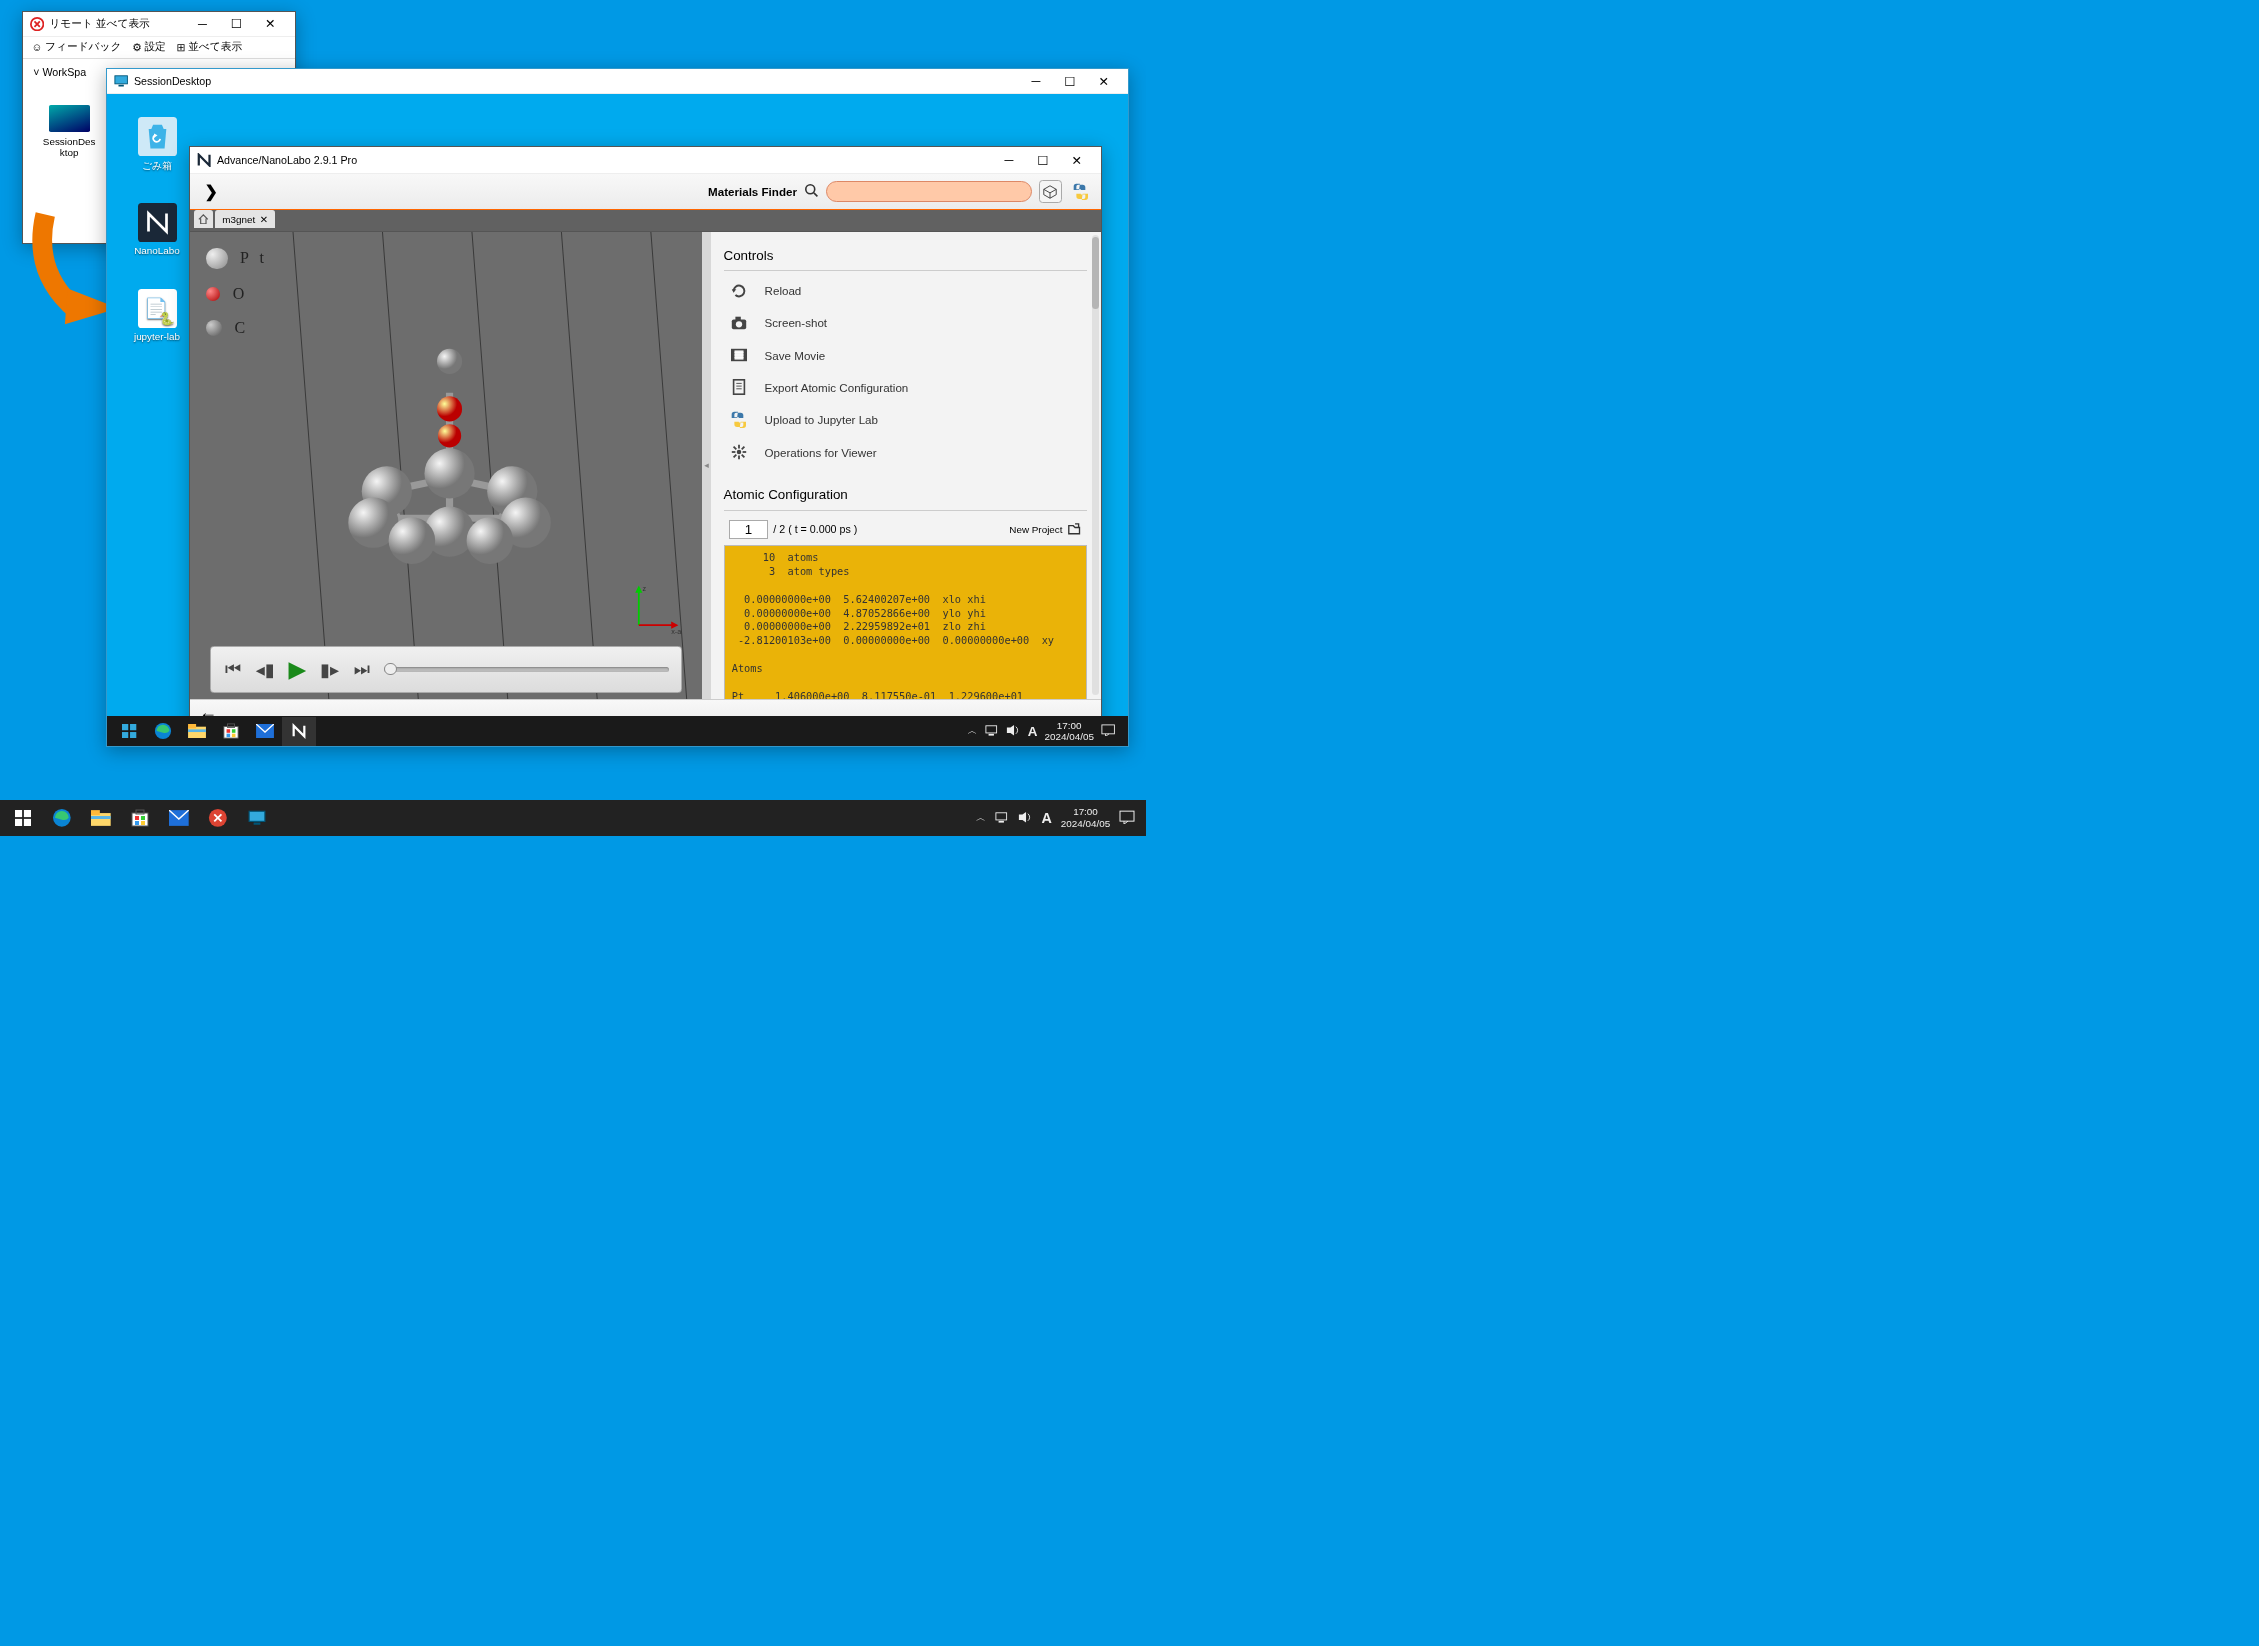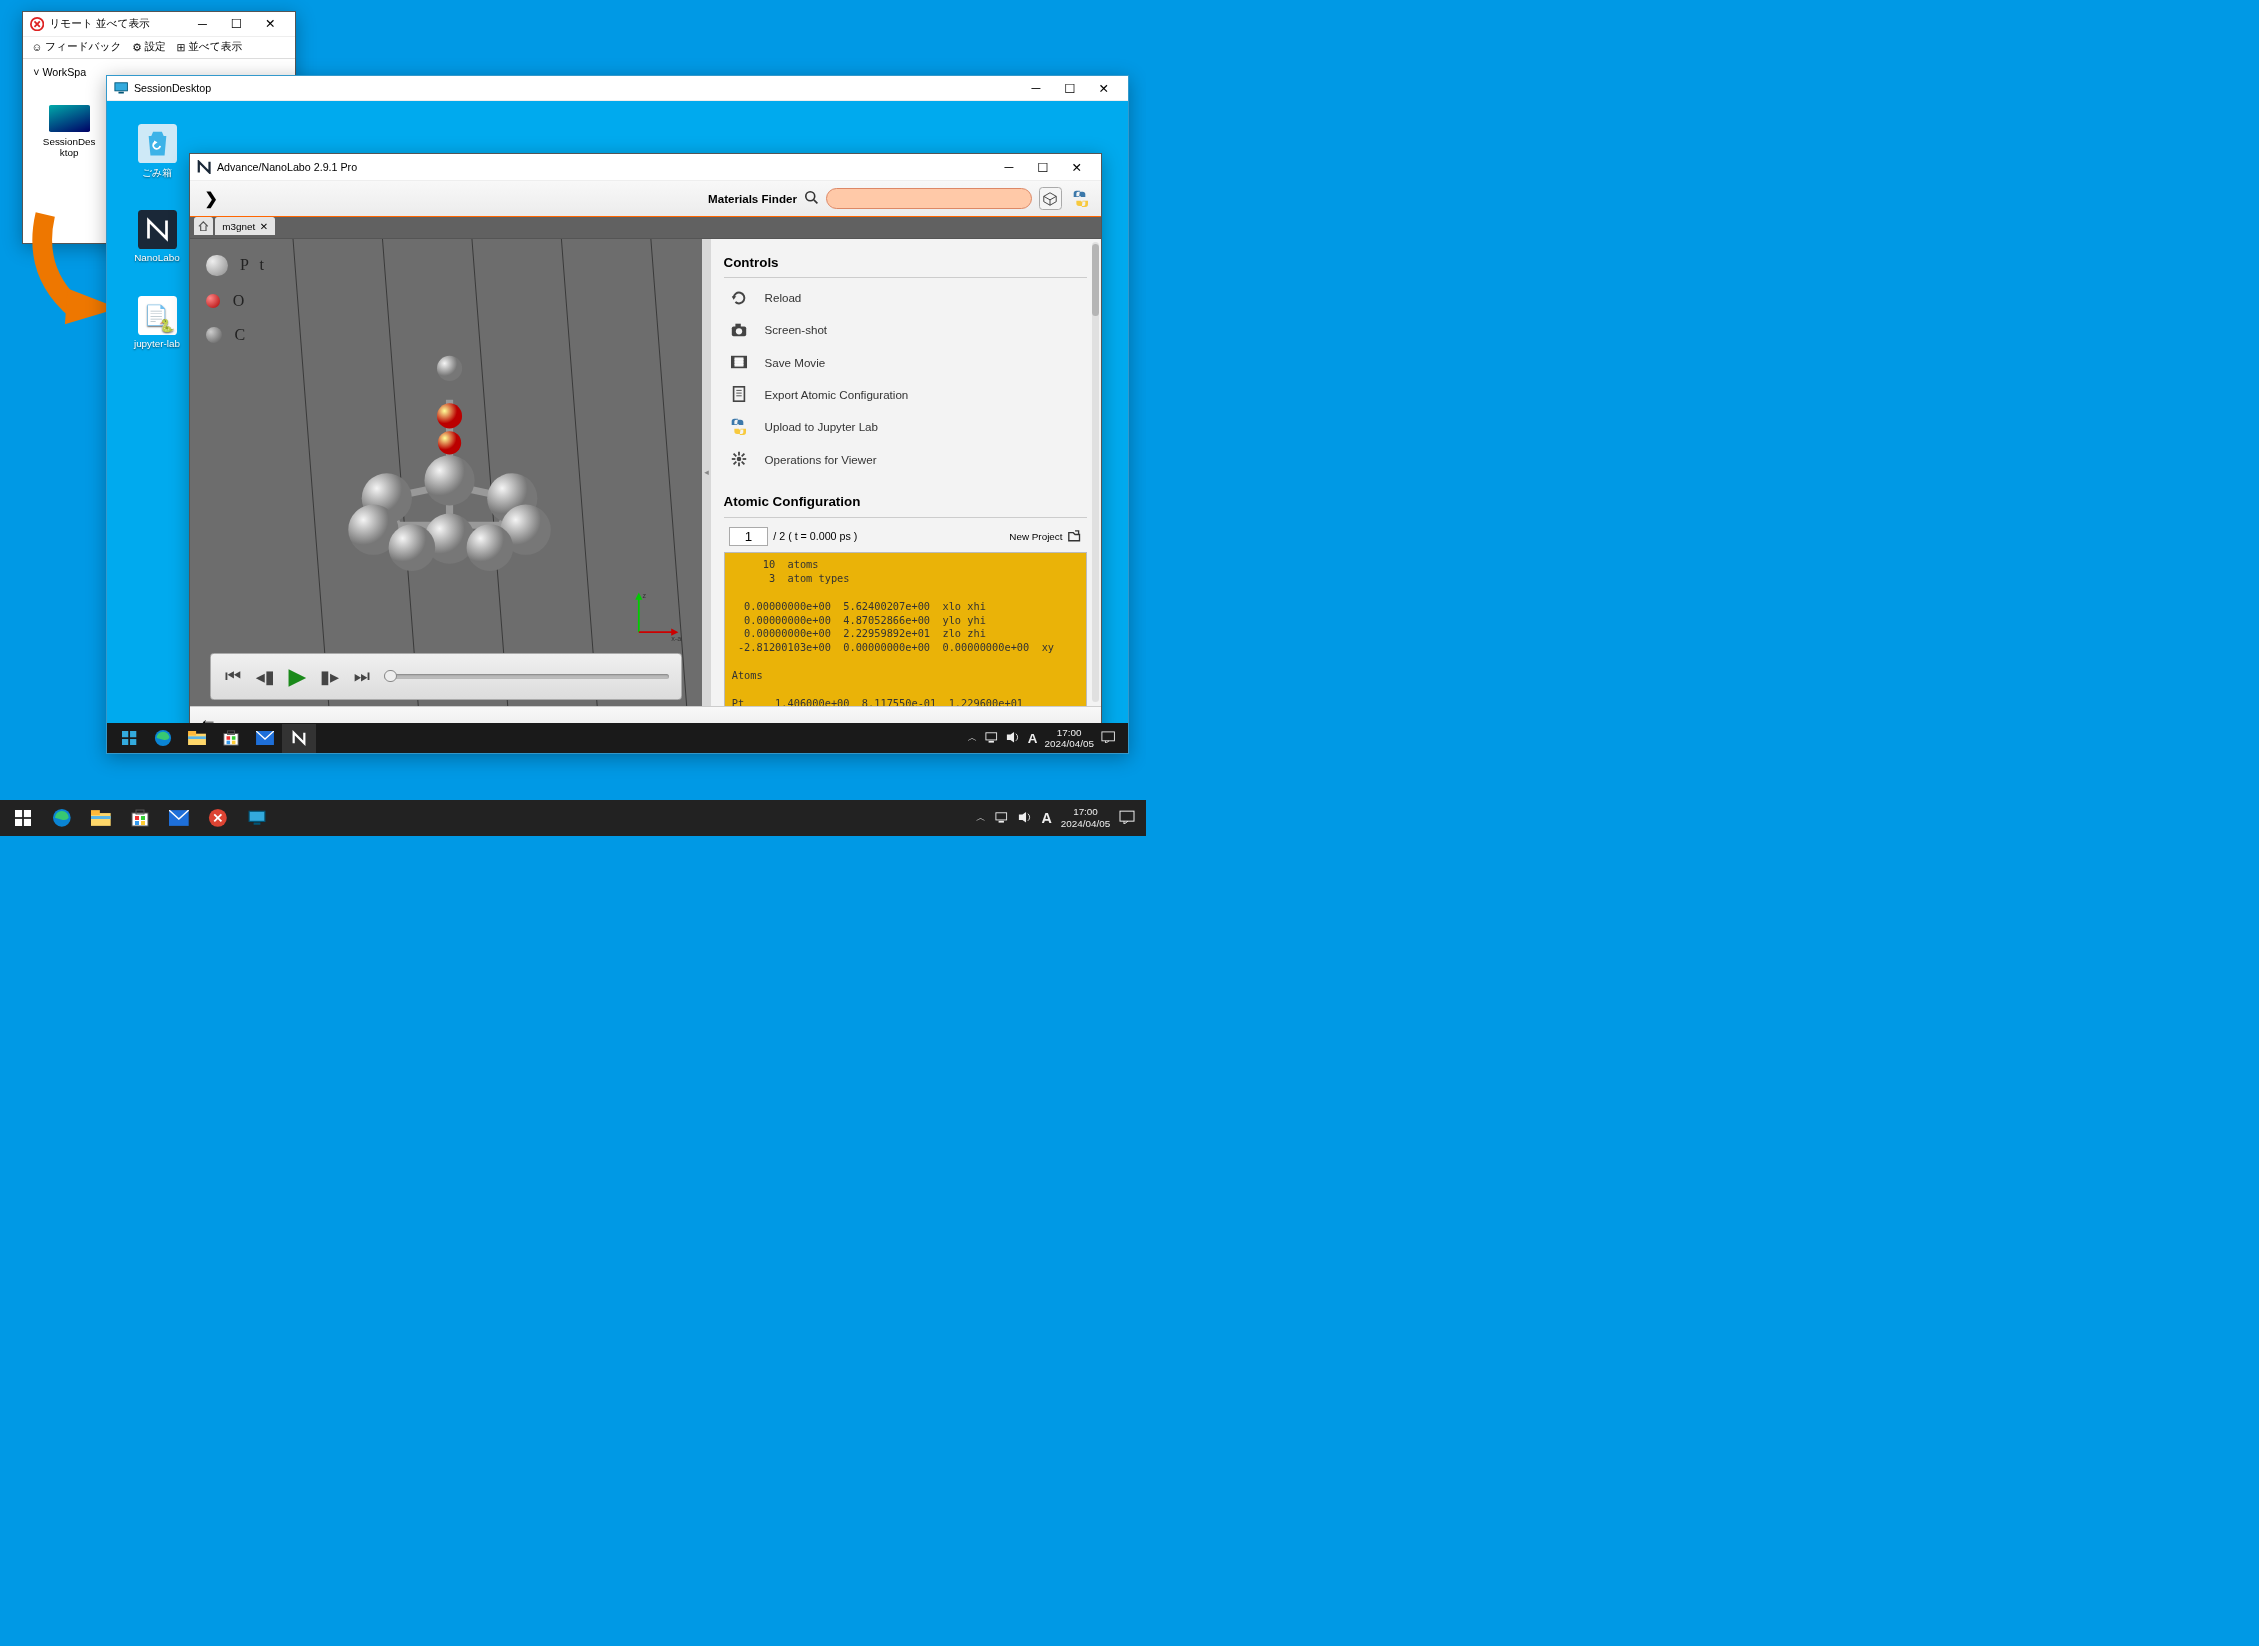--- a/index.html
+++ b/index.html
@@ -11,21 +11,21 @@
 .winbtns { display:flex; margin-left:auto; }
 .winbtn { width:34px; height:21.5px; display:flex; align-items:center; justify-content:center; font-size:12.5px; }
 
 
 #rdw { left:21.5px; top:10.7px; width:274px; height:233px; }
 #rdw .menubar { display:flex; gap:10.7px; padding:3.6px 9px; border-bottom:0.9px solid #ddd; font-size:10.7px; }
 #rdw .menubar span { display:flex; align-items:center; gap:2.7px; }
 #rdw .body { padding:7.2px 10.7px; font-size:10.7px; }
 
 
-#sdw { left:106px; top:75px; width:1023px; height:679px; background:#00aaee; border:0.9px solid #3399cc; }
+#sdw { left:106px; top:68px; width:1023px; height:679px; background:#00aaee; border:0.9px solid #3399cc; }
 #sdw .titlebar { background:#fff; }
 #sdw .sd-desktop { position:relative; height:652px; background:#00aaee; }
 .dicon { position:absolute; width:64px; text-align:center; color:#fff; font-size:9.9px; text-shadow:0 0.9px 1.8px rgba(0,0,0,.6); }
 .dicon .box { width:39px; height:39px; margin:0 auto 2.7px; display:flex; align-items:center; justify-content:center; font-size:23px; background:rgba(255,255,255,.1); border-radius:3.6px; }
 
 
 .arrow { position:absolute; left:27px; top:210px; width:99px; height:116px; pointer-events:none; }
 
 
 #nlw { left:188px; top:118px; width:913px; height:579px; }
@@ -54,21 +54,21 @@
 
 .playbar { position:absolute; bottom:5.4px; left:19.7px; right:19.7px; height:47px; background:linear-gradient(#f0f0f0,#dcdcdc); border:0.9px solid #aaa; border-radius:3.6px; display:flex; align-items:center; padding:0 12.5px; gap:12.5px; }
 .playbar .pbtn { font-size:18px; color:#454545; width:19.7px; text-align:center; }
 .playbar .pbtn.play { color:#1a8a1a; font-size:23px; }
 .playbar .slider { flex:1; height:4.5px; background:#bbb; border-radius:2.7px; position:relative; box-shadow:inset 0 0.9px 1.8px rgba(0,0,0,.3); }
 .playbar .slider .knob { position:absolute; left:0; top:-4.5px; width:12.5px; height:12.5px; background:#eee; border:0.9px solid #888; border-radius:50%; }
 
 .sep { width:9px; background:#d8d8d8; display:flex; align-items:center; justify-content:center; color:#888; font-size:9px; }
 
 .sidepanel { flex:1; background:#f3f3f3; padding:9px 14.3px 9px 12.5px; overflow-y:auto; position:relative; }
-.sidepanel h3 { font-size:13.4px; font-weight:700; padding:7.2px 0; border-bottom:0.9px solid #ccc; margin-bottom:3.6px; }
+.sidepanel h3 { font-size:13.4px; font-weight:400; padding:7.2px 0; border-bottom:0.9px solid #ccc; margin-bottom:3.6px; }
 .ctrl { display:flex; align-items:center; gap:16px; padding:6.3px 5.4px; font-size:11.6px; color:#333; }
 .ctrl .cico { width:19.7px; height:19.7px; display:flex; align-items:center; justify-content:center; color:#555; }
 .cfgrow { display:flex; align-items:center; gap:5.4px; padding:5.4px; font-size:10.7px; }
 .cfgrow input { width:39px; height:19.7px; border:0.9px solid #aaa; text-align:center; }
 .cfgrow .np { margin-left:auto; font-size:9.9px; display:flex; align-items:center; gap:4.5px; }
 .codebox { background:#eab308; border:0.9px solid #bbb; padding:5.4px 7.2px; font-family:'Consolas',monospace; font-size:10.3px; line-height:1.35; white-space:pre; overflow:hidden; height:161px; color:#333; }
 .scrollbar { position:absolute; right:1.8px; top:3.6px; bottom:3.6px; width:7.2px; background:#e0e0e0; border-radius:3.6px; }
 .scrollbar .thumb { position:absolute; top:1.8px; width:100%; height:72px; background:#b5b5b5; border-radius:3.6px; }
 
 .footbar { height:27px; background:linear-gradient(#f8f8f8,#ececec); border-top:0.9px solid #ccc; display:flex; align-items:center; padding:0 9px; }

